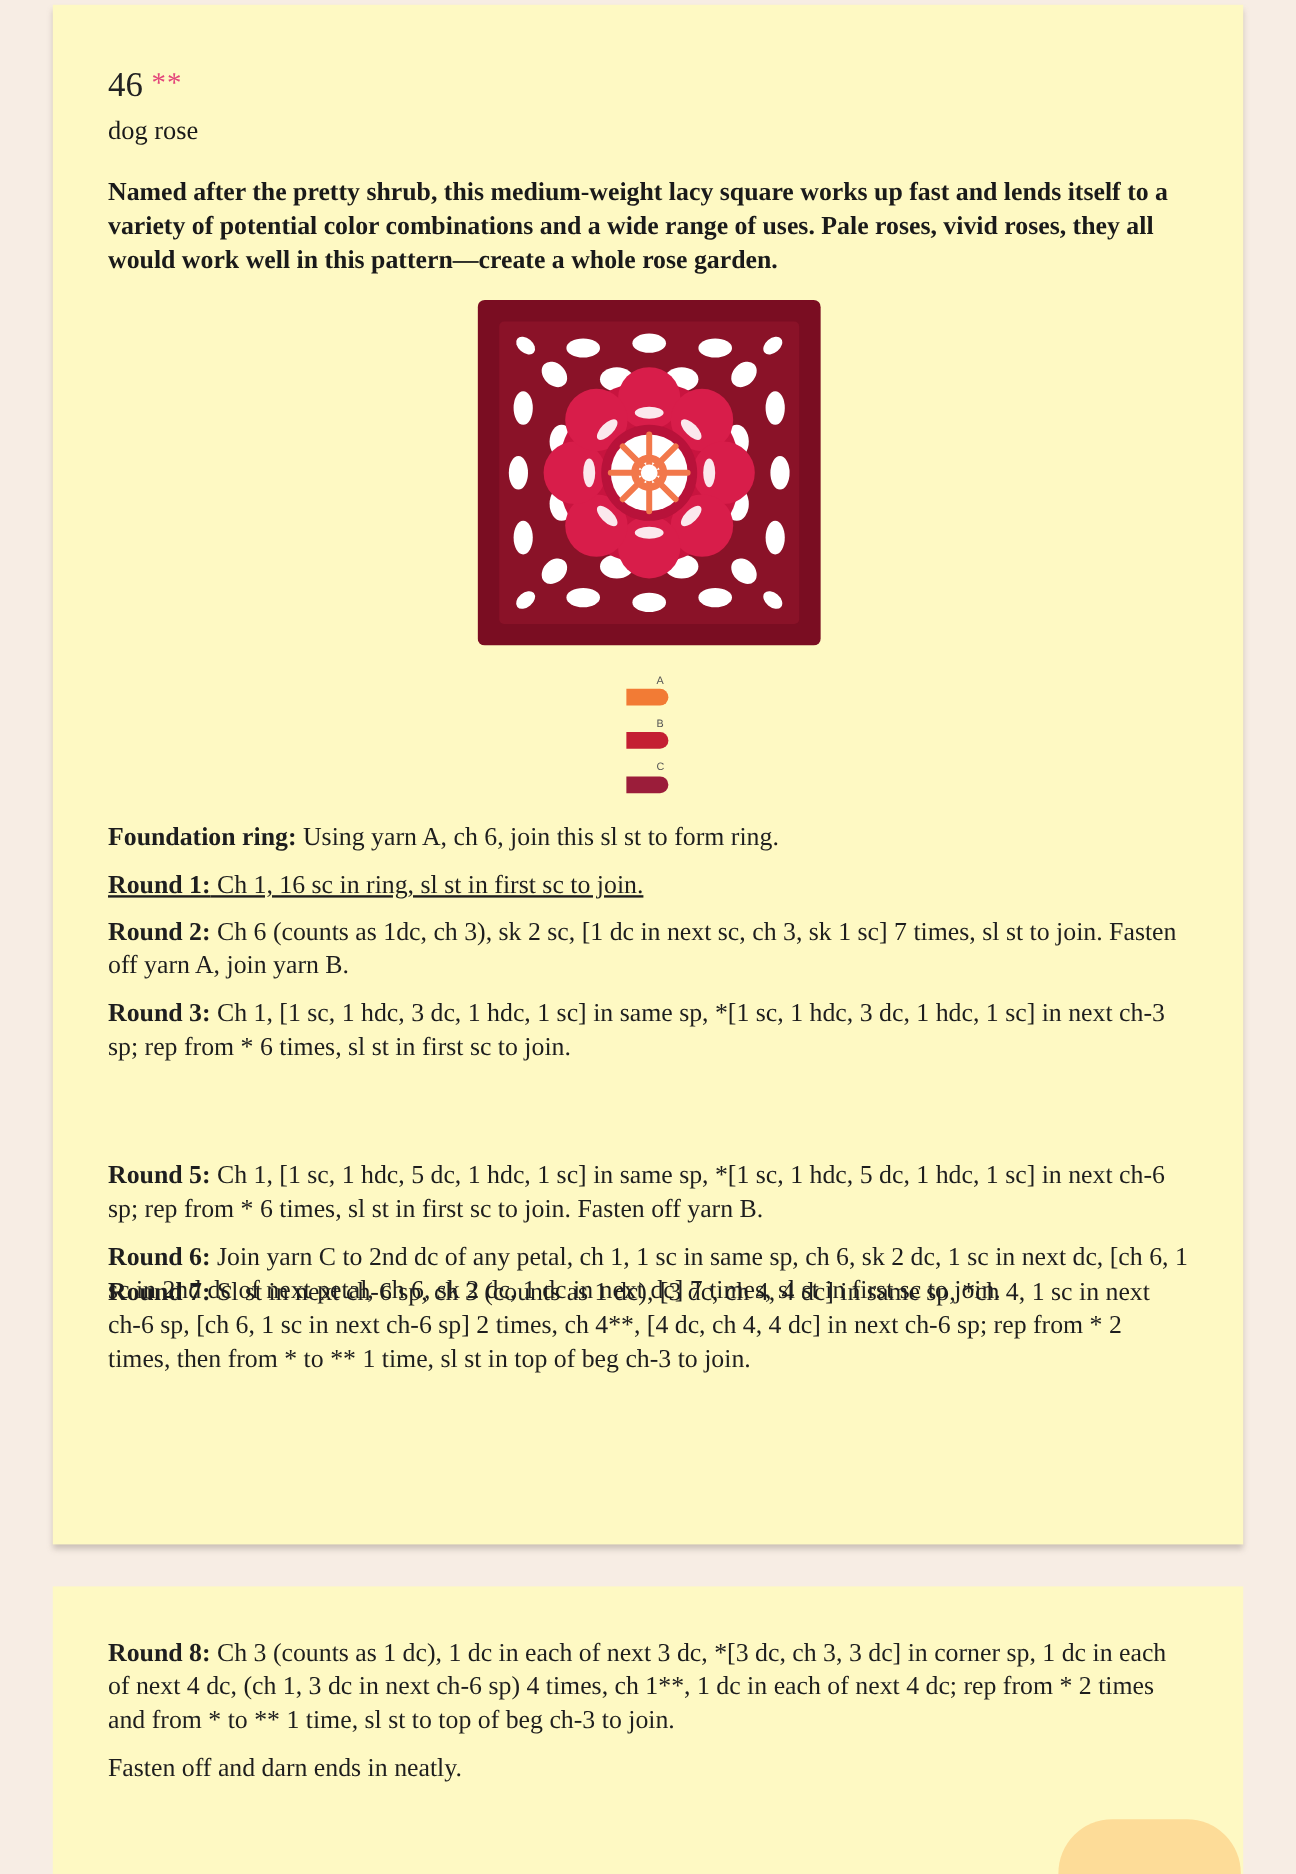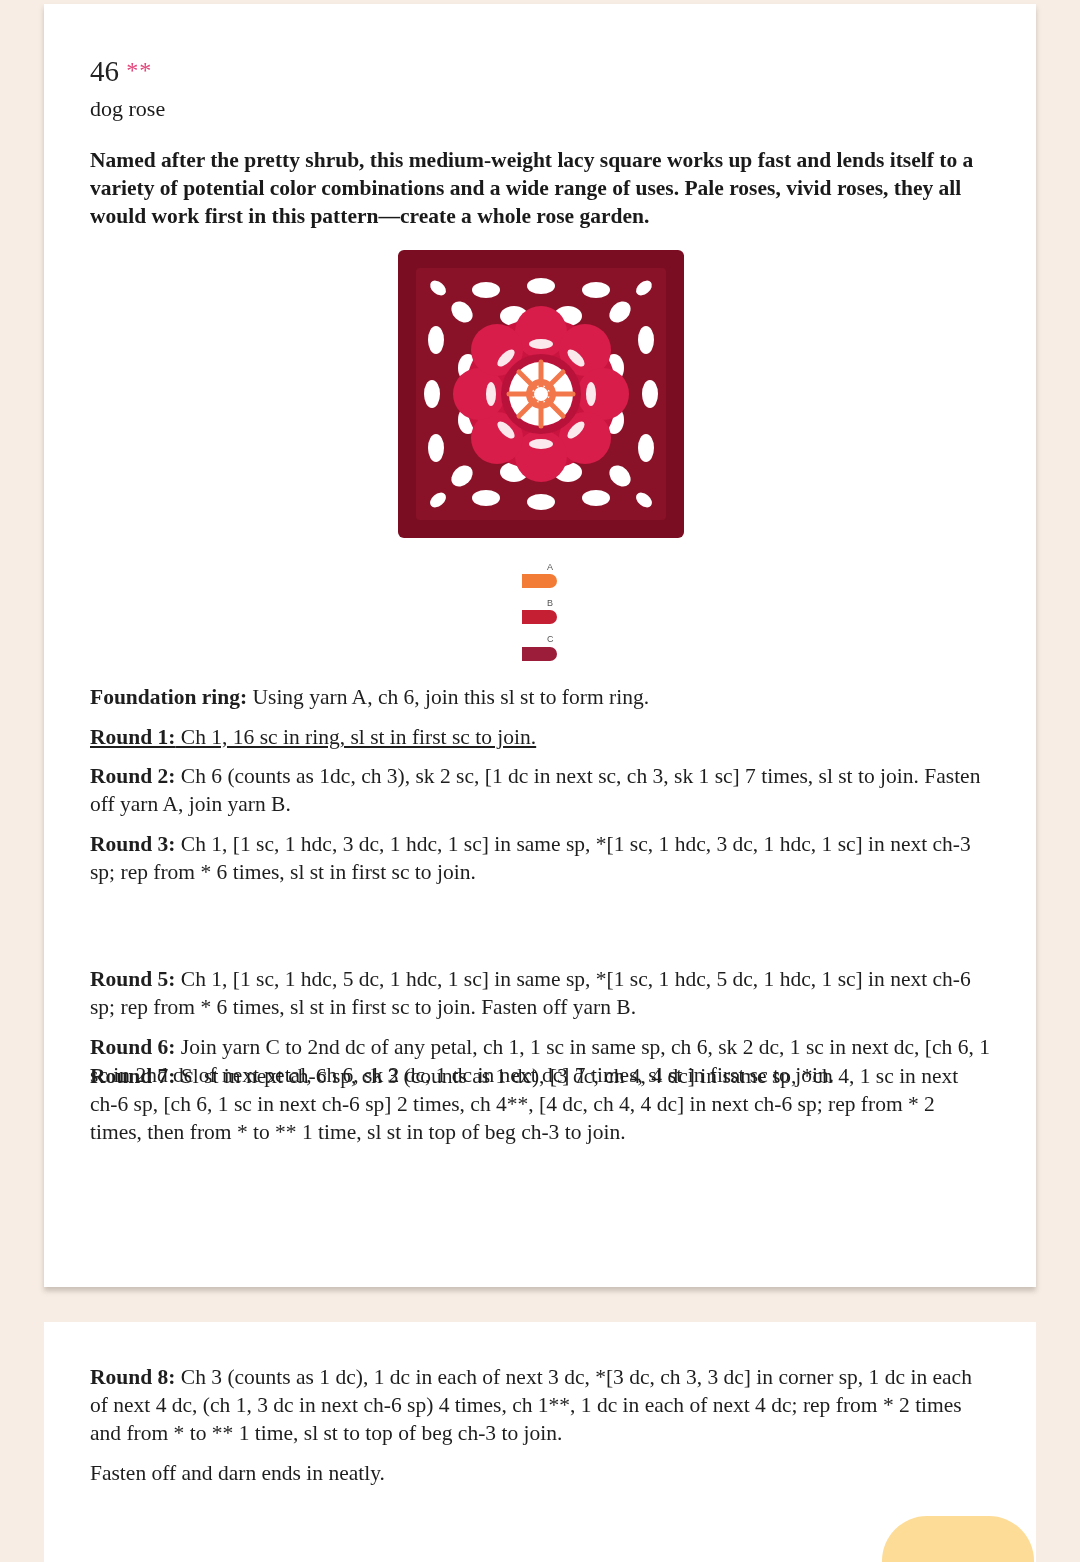--- a/index.html
+++ b/index.html
@@ -12,21 +12,21 @@
       background: #f7ede4;
       position: relative;
       overflow: hidden;
       font-family: "Liberation Serif", "DejaVu Serif", serif;
       color: #1e1e1e;
     }
     .page {
       position: absolute;
       left: 44px;
       width: 992px;
-      background: #ffffff;
+      background: #fef9c3;
       box-sizing: border-box;
     }
     .page-1 {
       top: 4px;
       height: 1283px;
       box-shadow: 0 4px 5px rgba(120, 110, 100, 0.35);
     }
     .page-2 {
       top: 1322px;
       height: 260px;
@@ -118,21 +118,21 @@
   </style>
 </head>
 <body>
 
 <div class="page page-1">
   <div class="pattern-number">
     <span>46</span>
     <span class="stars">**</span>
   </div>
   <div class="pattern-title">dog rose</div>
-  <div class="intro">Named after the pretty shrub, this medium-weight lacy square works up fast and lends itself to a variety of potential color combinations and a wide range of uses. Pale roses, vivid roses, they all would work first in this pattern—create a whole rose garden.</div>
+  <div class="intro">Named after the pretty shrub, this medium-weight lacy square works up fast and lends itself to a variety of potential color combinations and a wide range of uses. Pale roses, vivid roses, they all would work well in this pattern—create a whole rose garden.</div>
 
   <svg class="photo" viewBox="0 0 286 288" xmlns="http://www.w3.org/2000/svg">
     <rect x="0" y="0" width="286" height="288" rx="6" fill="#7a0d22"></rect>
     <rect x="18" y="18" width="250" height="252" rx="4" fill="#8a1228"></rect>
 
     <g fill="#ffffff">
       <ellipse cx="40" cy="38" rx="9" ry="6" transform="rotate(40 40 38)"></ellipse>
       <ellipse cx="246" cy="38" rx="9" ry="6" transform="rotate(-40 246 38)"></ellipse>
       <ellipse cx="40" cy="250" rx="9" ry="6" transform="rotate(-40 40 250)"></ellipse>
       <ellipse cx="246" cy="250" rx="9" ry="6" transform="rotate(40 246 250)"></ellipse>

